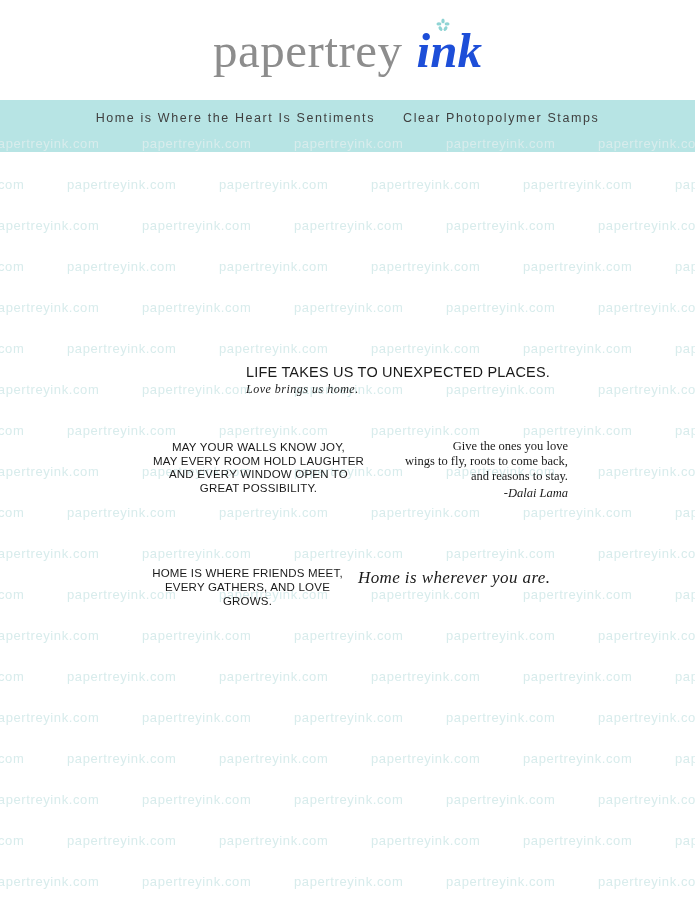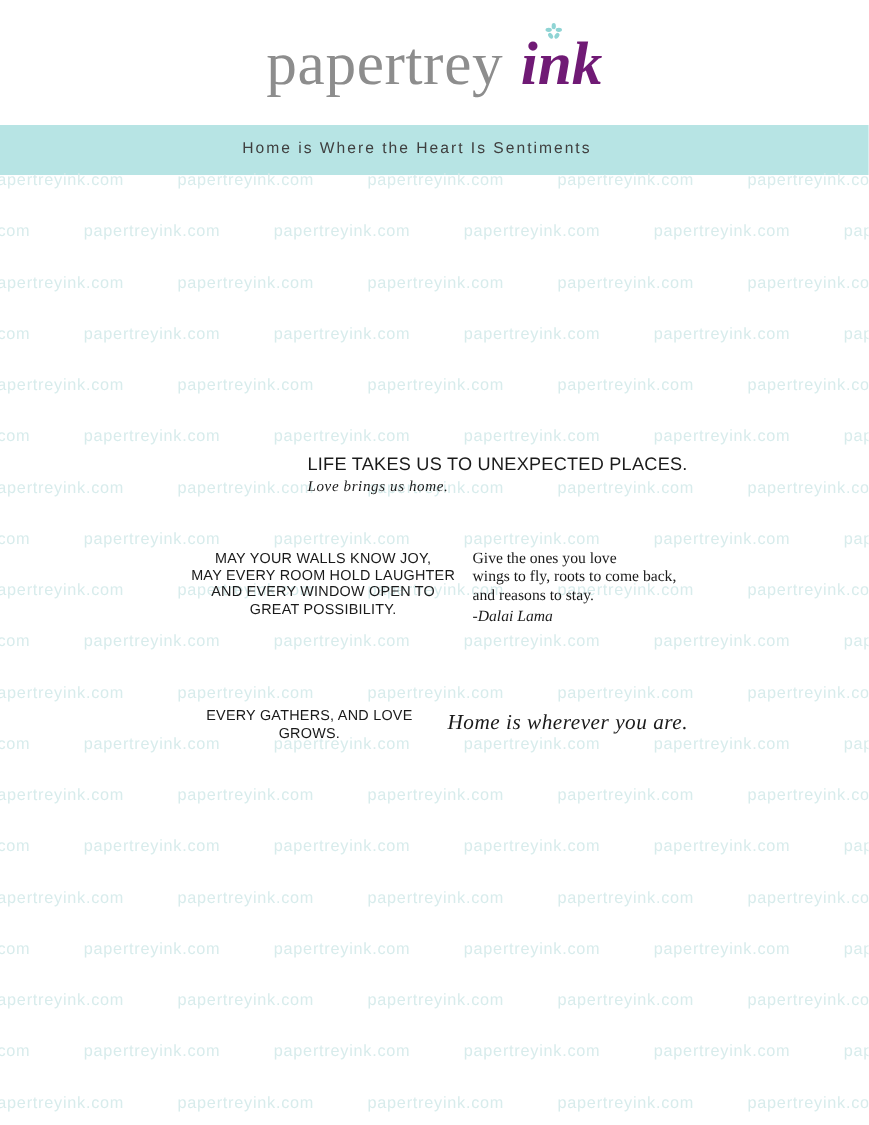--- a/index.html
+++ b/index.html
@@ -39,40 +39,40 @@
     letter-spacing: 1px;
     white-space: nowrap;
   }
   .logo .word1 {
     font-weight: normal;
     letter-spacing: 0.5px;
   }
   .logo .word2 {
     font-style: italic;
     font-weight: bold;
-    color: #701a75;
+    color: #1d4ed8;
     margin-left: 14px;
     letter-spacing: 0px;
   }
   .flower {
     position: absolute;
     left: 50%;
     margin-left: 88px;
     top: 18px;
     width: 14px;
     height: 14px;
   }
 
   
   .banner {
     position: absolute;
     top: 100px;
     left: 0;
     width: 695px;
-    height: 40px;
+    height: 52px;
     background: #b7e4e4;
     color: #4a4a4a;
   }
   .banner-inner {
     display: flex;
     align-items: center;
     justify-content: center;
     height: 36px;
     font-size: 12.5px;
     letter-spacing: 1.6px;
@@ -164,21 +164,21 @@
     font-style: italic;
     font-size: 12px;
     margin-top: 4px;
     letter-spacing: 0.3px;
   }
 
   .s3 {
     top: 303px;
     left: 378px;
     width: 190px;
-    text-align: left;
+    text-align: right;
     font-family: "Liberation Serif", serif;
     font-size: 12.5px;
     line-height: 15px;
   }
   .s3 .attrib {
     font-style: italic;
     margin-top: 2px;
     font-size: 12.5px;
   }
 
@@ -233,20 +233,21 @@
         <ellipse cx="4.2" cy="8.4" rx="3.6" ry="2.4"></ellipse>
         <circle cx="10" cy="10" r="2.1" fill="#ffffff"></circle>
       </g>
     </svg>
   </div>
 
   <div class="banner">
     <div class="banner-inner">
       <span class="banner-title">Home is Where the Heart Is Sentiments</span>
       <span class="banner-sep"></span>
+      <span class="banner-sub">Clear Photopolymer Stamps</span>
     </div>
   </div>
 
   <div class="watermarks" id="wm-field">
       <div class="wm-row" style="top: 0px; left: -10px;"><span>papertreyink.com</span><span>papertreyink.com</span><span>papertreyink.com</span><span>papertreyink.com</span><span>papertreyink.com</span></div>
       <div class="wm-row" style="top: 41px; left: -85px;"><span>papertreyink.com</span><span>papertreyink.com</span><span>papertreyink.com</span><span>papertreyink.com</span><span>papertreyink.com</span><span>papertreyink.com</span></div>
       <div class="wm-row" style="top: 82px; left: -10px;"><span>papertreyink.com</span><span>papertreyink.com</span><span>papertreyink.com</span><span>papertreyink.com</span><span>papertreyink.com</span></div>
       <div class="wm-row" style="top: 123px; left: -85px;"><span>papertreyink.com</span><span>papertreyink.com</span><span>papertreyink.com</span><span>papertreyink.com</span><span>papertreyink.com</span><span>papertreyink.com</span></div>
       <div class="wm-row" style="top: 164px; left: -10px;"><span>papertreyink.com</span><span>papertreyink.com</span><span>papertreyink.com</span><span>papertreyink.com</span><span>papertreyink.com</span></div>
       <div class="wm-row" style="top: 205px; left: -85px;"><span>papertreyink.com</span><span>papertreyink.com</span><span>papertreyink.com</span><span>papertreyink.com</span><span>papertreyink.com</span><span>papertreyink.com</span></div>
@@ -280,20 +281,21 @@
     </div>
 
     <div class="stamp s3">
       <div>Give the ones you love</div>
       <div>wings to fly, roots to come back,</div>
       <div>and reasons to stay.</div>
       <div class="attrib">-Dalai Lama</div>
     </div>
 
     <div class="stamp s4">
+      <div>HOME IS WHERE FRIENDS MEET,</div>
       <div>EVERY GATHERS, AND LOVE GROWS.</div>
     </div>
 
     <div class="stamp s5">
       <div>Home is wherever you are.</div>
     </div>
 
 
   </div>
 </div>

